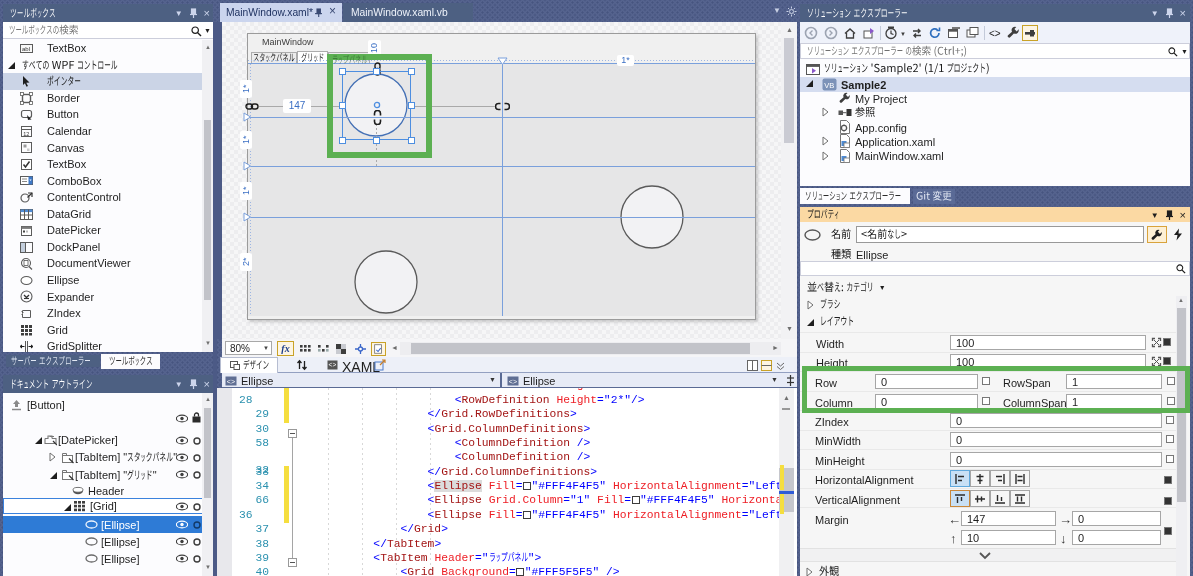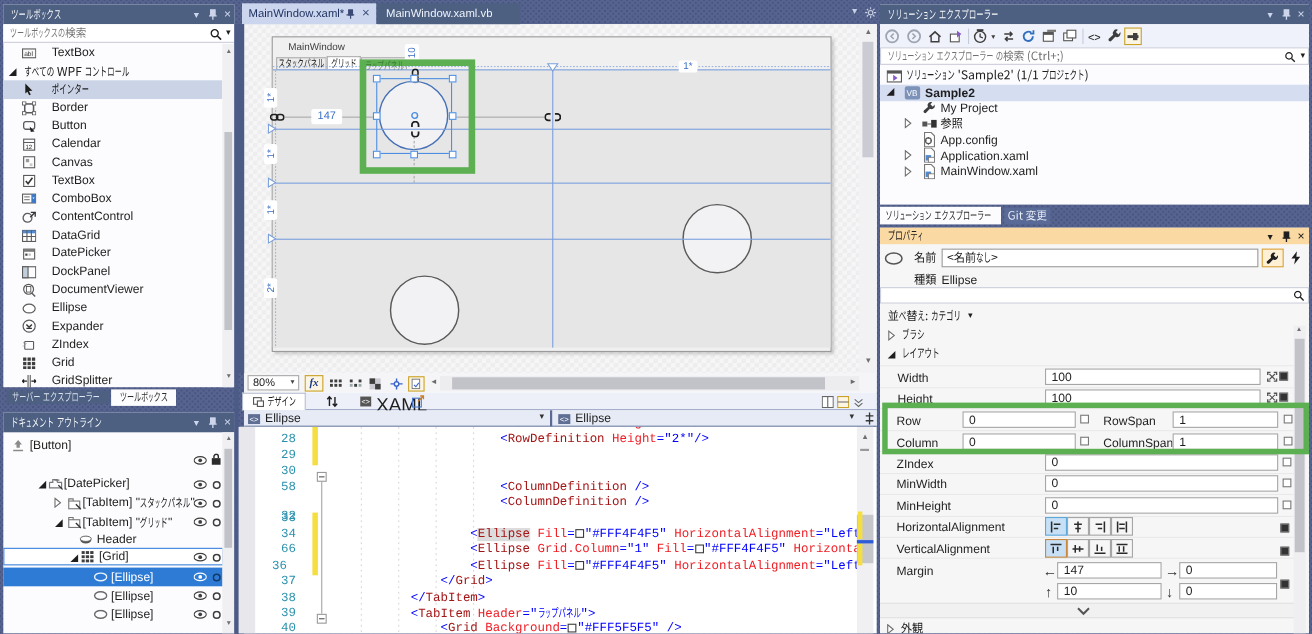--- a/index.html
+++ b/index.html
@@ -512,21 +512,21 @@
 <svg class="ab" style="left:296px;top:359px" width="12" height="12" viewBox="0 0 12 12">
     <g stroke="#1E1E1E" stroke-width="1.3" fill="none">
       <path d="M3.5 10 V2 M1.5 4 L3.5 1.8 L5.5 4"></path>
       <path d="M8.5 2 V10 M6.5 8 L8.5 10.2 L10.5 8"></path>
     </g>
   </svg>
 <svg class="ab" style="left:327px;top:360px" width="11" height="10" viewBox="0 0 11 10">
     <rect x="0.5" y="0.5" width="10" height="9" fill="#555"></rect>
     <text x="1.6" y="7.4" font-size="6.5" fill="#fff" font-family="Liberation Sans">&lt;&gt;</text>
   </svg>
-<div class="ab" style="left:342px;top:359px;font-size:17px;color:#1E1E1E">XAML</div>
+<div class="ab" style="left:342px;top:359px;font-size:14px;color:#1E1E1E">XAML</div>
 <svg class="ab" style="left:374px;top:359px" width="12" height="12" viewBox="0 0 12 12">
     <g fill="none">
       <rect x="1" y="3" width="8" height="8" stroke="#4A7ACC"></rect>
       <path d="M6 6 L11 1 M8 1 h3 v3" stroke="#C77F2B" stroke-width="1.2"></path>
     </g>
   </svg>
 <svg class="ab" style="left:747px;top:360px" width="11" height="11" viewBox="0 0 11 11">
     <rect x="0.5" y="0.5" width="10" height="10" fill="#fff" stroke="#666"></rect>
     <line x1="5.5" y1="0.5" x2="5.5" y2="10.5" stroke="#666"></line>
   </svg>
@@ -566,34 +566,37 @@
 <div class="ab" style="left:0;top:0;width:15px;height:188px;background:#E8E8EC"></div>
 <div class="ab" style="left:67px;top:0;width:5px;height:35px;background:#F5DE3F"></div>
 <div class="ab" style="left:67px;top:78px;width:5px;height:57px;background:#F5DE3F"></div>
 <div class="ab" style="left:75px;top:46px;width:1px;height:124px;background:#A5A5A5"></div>
 <div class="ab" style="left:111px;top:0;width:1px;height:188px;background-image:linear-gradient(#D8D8D8 40%,transparent 40%);background-size:1px 5px"></div>
 <div class="ab" style="left:145px;top:0;width:1px;height:188px;background-image:linear-gradient(#D8D8D8 40%,transparent 40%);background-size:1px 5px"></div>
 <div class="ab" style="left:179px;top:0;width:1px;height:188px;background-image:linear-gradient(#D8D8D8 40%,transparent 40%);background-size:1px 5px"></div>
 <div class="ab" style="left:213px;top:0;width:1px;height:188px;background-image:linear-gradient(#D8D8D8 40%,transparent 40%);background-size:1px 5px"></div>
 <div class="ab mono" style="left:22px;top:-8.6px;width:30px;text-align:right;color:#2B91AF">27</div>
     <div class="ab mono" style="left:75px;top:-8.6px;color:#0000ff">                        <span class="b">&lt;</span><span class="t">RowDefinition</span> <span class="a">Height</span><span class="b">="10"/&gt;</span></div>
-<div class="ab mono" style="left:22px;top:5.8px;width:30px;text-align:right;color:#2B91AF">28</div>
+<div class="ab mono" style="left:22px;top:5.8px;width:30px;text-align:left;color:#2B91AF">28</div>
     <div class="ab mono" style="left:75px;top:5.8px;color:#0000ff">                        <span class="b">&lt;</span><span class="t">RowDefinition</span> <span class="a">Height</span><span class="b">="2*"/&gt;</span></div>
 <div class="ab mono" style="left:22px;top:20.2px;width:30px;text-align:right;color:#2B91AF">29</div>
+    <div class="ab mono" style="left:75px;top:20.2px;color:#0000ff">                    <span class="b">&lt;/</span><span class="t">Grid.RowDefinitions</span><span class="b">&gt;</span></div>
 <div class="ab mono" style="left:22px;top:34.5px;width:30px;text-align:right;color:#2B91AF">30</div>
+    <div class="ab mono" style="left:75px;top:34.5px;color:#0000ff">                    <span class="b">&lt;</span><span class="t">Grid.ColumnDefinitions</span><span class="b">&gt;</span></div>
 <div class="ab mono" style="left:22px;top:48.9px;width:30px;text-align:right;color:#2B91AF">58</div>
     <div class="ab mono" style="left:75px;top:48.9px;color:#0000ff">                        <span class="b">&lt;</span><span class="t">ColumnDefinition</span> <span class="b">/&gt;</span></div>
 <div class="ab mono" style="left:22px;top:76px;width:30px;text-align:right;color:#2B91AF">32</div>
     <div class="ab mono" style="left:75px;top:63.3px;color:#0000ff">                        <span class="b">&lt;</span><span class="t">ColumnDefinition</span> <span class="b">/&gt;</span></div>
 <div class="ab mono" style="left:22px;top:77.6px;width:30px;text-align:right;color:#2B91AF">33</div>
+    <div class="ab mono" style="left:75px;top:77.6px;color:#0000ff">                    <span class="b">&lt;/</span><span class="t">Grid.ColumnDefinitions</span><span class="b">&gt;</span></div>
 <div class="ab mono" style="left:22px;top:92.0px;width:30px;text-align:right;color:#2B91AF">34</div>
     <div class="ab mono" style="left:75px;top:92.0px;color:#0000ff">                    <span class="b">&lt;</span><span class="t" style="background:#DCDCDC">Ellipse</span> <span class="a">Fill</span><span class="b">=</span><span style="display:inline-block;width:8px;height:8px;border:1px solid #3c3c3c;background:#fff;margin:0 0.5px;vertical-align:-1px"></span><span class="b">"#FFF4F4F5"</span> <span class="a">HorizontalAlignment</span><span class="b">="Left"</span> </div>
 <div class="ab mono" style="left:22px;top:106.4px;width:30px;text-align:right;color:#2B91AF">66</div>
     <div class="ab mono" style="left:75px;top:106.4px;color:#0000ff">                    <span class="b">&lt;</span><span class="t">Ellipse</span> <span class="a">Grid.Column</span><span class="b">="1"</span> <span class="a">Fill</span><span class="b">=</span><span style="display:inline-block;width:8px;height:8px;border:1px solid #3c3c3c;background:#fff;margin:0 0.5px;vertical-align:-1px"></span><span class="b">"#FFF4F4F5"</span> <span class="a">HorizontalAl</span></div>
-<div class="ab mono" style="left:22px;top:120.8px;width:30px;text-align:center;color:#2B91AF">36</div>
+<div class="ab mono" style="left:22px;top:120.8px;width:30px;text-align:left;color:#2B91AF">36</div>
     <div class="ab mono" style="left:75px;top:120.8px;color:#0000ff">                    <span class="b">&lt;</span><span class="t">Ellipse</span> <span class="a">Fill</span><span class="b">=</span><span style="display:inline-block;width:8px;height:8px;border:1px solid #3c3c3c;background:#fff;margin:0 0.5px;vertical-align:-1px"></span><span class="b">"#FFF4F4F5"</span> <span class="a">HorizontalAlignment</span><span class="b">="Left"</span> </div>
 <div class="ab mono" style="left:22px;top:135.1px;width:30px;text-align:right;color:#2B91AF">37</div>
     <div class="ab mono" style="left:75px;top:135.1px;color:#0000ff">                <span class="b">&lt;/</span><span class="t">Grid</span><span class="b">&gt;</span></div>
 <div class="ab mono" style="left:22px;top:149.5px;width:30px;text-align:right;color:#2B91AF">38</div>
     <div class="ab mono" style="left:75px;top:149.5px;color:#0000ff">            <span class="b">&lt;/</span><span class="t">TabItem</span><span class="b">&gt;</span></div>
 <div class="ab mono" style="left:22px;top:163.9px;width:30px;text-align:right;color:#2B91AF">39</div>
     <div class="ab mono" style="left:75px;top:163.9px;color:#0000ff">            <span class="b">&lt;</span><span class="t">TabItem</span> <span class="a">Header</span><span class="b">="</span><span style="display:inline-block;vertical-align:-2px"><svg class="jp" width="39.2" height="11" viewBox="0 0 39.2 11" style="overflow:visible">
           <path d="M1.6 0.8Q1.7 0.9 1.9 0.9Q2 0.9 2.2 0.9Q2.3 0.9 2.6 0.9Q2.8 0.9 3.2 0.9Q3.5 0.9 3.9 0.9Q4.2 0.9 4.5 0.9Q4.8 0.9 4.9 0.9Q5 0.9 5.2 0.9Q5.4 0.9 5.5 0.8V1.7Q5.4 1.7 5.2 1.7Q5 1.7 4.9 1.7Q4.7 1.7 4.5 1.7Q4.2 1.7 3.9 1.7Q3.5 1.7 3.2 1.7Q2.8 1.7 2.6 1.7Q2.3 1.7 2.2 1.7Q2 1.7 1.9 1.7Q1.7 1.7 1.6 1.7ZM6 3.7Q6 3.8 5.9 3.9Q5.9 4 5.9 4.1Q5.8 4.9 5.5 5.7Q5.3 6.5 4.9 7.2Q4.4 8.1 3.7 8.7Q3.1 9.2 2.5 9.5L2 8.7Q2.8 8.4 3.4 7.9Q4 7.4 4.4 6.7Q4.8 6.1 5 5.5Q5.2 4.8 5.3 4.2Q5.2 4.2 5 4.2Q4.8 4.2 4.5 4.2Q4.2 4.2 3.8 4.2Q3.5 4.2 3.1 4.2Q2.8 4.2 2.5 4.2Q2.2 4.2 1.9 4.2Q1.7 4.2 1.6 4.2Q1.5 4.2 1.3 4.2Q1.2 4.3 1 4.3V3.4Q1.2 3.4 1.3 3.4Q1.5 3.4 1.6 3.4Q1.7 3.4 1.9 3.4Q2.1 3.4 2.4 3.4Q2.7 3.4 3.1 3.4Q3.4 3.4 3.8 3.4Q4.1 3.4 4.4 3.4Q4.7 3.4 4.9 3.4Q5.1 3.4 5.2 3.4Q5.3 3.4 5.4 3.4Q5.5 3.4 5.6 3.3Z M9.3 2.7Q9.3 2.8 9.4 3.2Q9.4 3.5 9.5 3.9Q9.5 4.2 9.6 4.6Q9.6 4.9 9.7 5.1L9.3 5.4Q9.3 5.2 9.2 4.8Q9.2 4.5 9.1 4.2Q9 3.8 9 3.5Q8.9 3.1 8.9 3ZM11.1 3.3Q11.1 3.5 11.1 3.6Q11 3.7 11 3.8Q10.9 4.8 10.7 5.6Q10.6 6.5 10.3 7.2Q10 8.2 9.5 8.8Q9.1 9.5 8.7 9.8L8.3 9.1Q8.6 8.9 8.9 8.6Q9.2 8.3 9.5 7.8Q9.8 7.3 10 6.8Q10.1 6.3 10.3 5.7Q10.4 5.1 10.5 4.4Q10.6 3.7 10.7 3ZM8.1 3.2Q8.1 3.4 8.2 3.7Q8.3 4.1 8.3 4.4Q8.4 4.8 8.5 5.2Q8.5 5.5 8.5 5.7L8.2 6Q8.1 5.8 8.1 5.5Q8 5.1 7.9 4.7Q7.9 4.3 7.8 4Q7.8 3.7 7.7 3.5Z M17.4 1.1Q17.4 1.4 17.5 1.6Q17.6 1.8 17.8 1.8Q18 1.8 18.1 1.6Q18.3 1.4 18.3 1.1Q18.3 0.8 18.1 0.6Q18 0.4 17.8 0.4Q17.6 0.4 17.5 0.6Q17.4 0.8 17.4 1.1ZM17.1 1.1Q17.1 0.8 17.2 0.5Q17.3 0.2 17.4 0.1Q17.6 -0.1 17.8 -0.1Q18 -0.1 18.2 0.1Q18.4 0.2 18.5 0.5Q18.6 0.8 18.6 1.1Q18.6 1.5 18.5 1.7Q18.4 2 18.2 2.2Q18 2.3 17.8 2.3Q17.6 2.3 17.4 2.2Q17.3 2 17.2 1.7Q17.1 1.5 17.1 1.1ZM17.7 1.9Q17.6 2 17.6 2.1Q17.6 2.2 17.5 2.4Q17.5 2.8 17.4 3.4Q17.3 3.9 17.2 4.4Q17.1 5 16.9 5.5Q16.7 6 16.5 6.5Q16.2 7.1 15.8 7.7Q15.5 8.2 15 8.6Q14.5 9.1 13.8 9.4L13.4 8.6Q14 8.3 14.5 7.9Q15 7.5 15.4 7Q15.8 6.5 16 5.9Q16.3 5.4 16.5 4.8Q16.6 4.2 16.8 3.5Q16.9 2.9 16.9 2.4Q16.8 2.4 16.6 2.4Q16.3 2.4 15.9 2.4Q15.6 2.4 15.2 2.4Q14.8 2.4 14.4 2.4Q14.1 2.4 13.8 2.4Q13.5 2.4 13.4 2.4Q13.2 2.4 13.1 2.4Q12.9 2.4 12.8 2.4V1.4Q12.9 1.4 13 1.4Q13.1 1.5 13.2 1.5Q13.3 1.5 13.5 1.5Q13.5 1.5 13.7 1.5Q14 1.5 14.2 1.5Q14.5 1.5 14.9 1.5Q15.2 1.5 15.5 1.5Q15.8 1.5 16.1 1.5Q16.4 1.5 16.6 1.5Q16.8 1.5 16.9 1.5Q16.9 1.5 17 1.5Q17.1 1.5 17.2 1.4Z M24 1.4Q24 1.7 24.2 1.9Q24.3 2.1 24.5 2.1Q24.7 2.1 24.8 1.9Q24.9 1.7 24.9 1.4Q24.9 1 24.8 0.8Q24.7 0.6 24.5 0.6Q24.3 0.6 24.2 0.8Q24 1 24 1.4ZM23.7 1.4Q23.7 1 23.8 0.7Q23.9 0.4 24.1 0.3Q24.3 0.1 24.5 0.1Q24.7 0.1 24.9 0.3Q25 0.4 25.2 0.7Q25.3 1 25.3 1.4Q25.3 1.7 25.2 2Q25 2.2 24.9 2.4Q24.7 2.6 24.5 2.6Q24.3 2.6 24.1 2.4Q23.9 2.2 23.8 2Q23.7 1.7 23.7 1.4ZM20.2 5.7Q20.3 5.3 20.4 4.8Q20.5 4.3 20.6 3.7Q20.7 3.2 20.8 2.6Q20.8 2.1 20.9 1.6L21.5 1.8Q21.4 2 21.4 2.1Q21.4 2.2 21.4 2.4Q21.4 2.5 21.3 2.6Q21.3 2.9 21.2 3.3Q21.2 3.7 21.1 4.2Q21 4.7 20.9 5.2Q20.8 5.7 20.7 6.1Q20.6 6.6 20.4 7.1Q20.3 7.6 20.1 8.1Q19.9 8.7 19.7 9.1L19.1 8.7Q19.5 8 19.7 7.2Q20 6.4 20.2 5.7ZM23.5 5.3Q23.4 4.9 23.3 4.4Q23.2 3.9 23.1 3.4Q22.9 3 22.8 2.5Q22.7 2.1 22.6 1.8L23.1 1.5Q23.2 1.8 23.3 2.2Q23.5 2.6 23.6 3.1Q23.7 3.6 23.9 4.1Q24 4.6 24.1 5Q24.2 5.4 24.3 5.9Q24.4 6.4 24.5 6.9Q24.7 7.4 24.8 7.9Q24.9 8.4 24.9 8.8L24.3 9.1Q24.2 8.5 24.1 7.9Q24 7.2 23.8 6.5Q23.7 5.9 23.5 5.3Z M29.3 0.2Q29.3 0.4 29.3 0.7Q29.2 0.9 29.2 1.2Q29.2 1.3 29.2 1.5Q29.2 1.7 29.2 1.9Q29.2 2.1 29.2 2.3H28.7Q28.7 2.1 28.7 1.9Q28.7 1.8 28.7 1.5Q28.7 1.3 28.7 1.2Q28.7 0.9 28.7 0.7Q28.7 0.4 28.7 0.2ZM31.2 2.4Q31.1 2.5 31 2.7Q30.9 2.9 30.8 3Q30.6 3.4 30.4 3.8Q30.1 4.2 29.8 4.6Q29.5 5 29.2 5.4Q28.8 5.8 28.4 6.1Q28 6.5 27.5 6.8Q27 7.1 26.4 7.4L26.1 6.6Q27 6.2 27.7 5.7Q28.4 5.2 28.8 4.7Q29.1 4.4 29.4 4Q29.7 3.7 29.9 3.3Q30.1 3 30.2 2.7Q30.1 2.7 29.9 2.7Q29.7 2.7 29.4 2.7Q29.1 2.7 28.8 2.7Q28.5 2.7 28.2 2.7Q27.9 2.7 27.7 2.7Q27.4 2.7 27.4 2.7Q27.3 2.7 27.1 2.7Q26.9 2.7 26.8 2.7Q26.6 2.7 26.5 2.8V1.8Q26.7 1.9 26.9 1.9Q27.2 1.9 27.4 1.9Q27.4 1.9 27.7 1.9Q27.9 1.9 28.2 1.9Q28.5 1.9 28.8 1.9Q29.2 1.9 29.5 1.9Q29.8 1.9 30 1.9Q30.3 1.9 30.4 1.9Q30.5 1.9 30.6 1.9Q30.7 1.9 30.8 1.8ZM29.2 4.9Q29.2 5.2 29.2 5.7Q29.2 6.1 29.2 6.6Q29.2 7.1 29.2 7.5Q29.2 7.9 29.2 8.3Q29.2 8.5 29.2 8.7Q29.2 8.9 29.3 9.1Q29.3 9.3 29.3 9.5H28.6Q28.7 9.3 28.7 9.1Q28.7 8.9 28.7 8.7Q28.7 8.5 28.7 8.3Q28.7 8 28.7 7.6Q28.7 7.2 28.7 6.7Q28.7 6.3 28.7 5.9Q28.7 5.5 28.7 5.3ZM31.5 7.5Q31.2 7.2 30.9 6.9Q30.7 6.6 30.4 6.4Q30.2 6.1 29.8 5.9L30.2 5.2Q30.5 5.5 30.8 5.7Q31 5.9 31.3 6.2Q31.5 6.4 31.8 6.8Z M35.9 8.8Q35.9 8.7 35.9 8.5Q36 8.3 36 8.2Q36 8.1 36 7.7Q36 7.3 36 6.8Q36 6.2 36 5.6Q36 4.9 36 4.3Q36 3.7 36 3.1Q36 2.5 36 2.1Q36 1.7 36 1.6Q36 1.3 35.9 1Q35.9 0.8 35.9 0.8H36.6Q36.5 0.8 36.5 1.1Q36.5 1.3 36.5 1.6Q36.5 1.7 36.5 2.1Q36.5 2.5 36.5 3.1Q36.5 3.6 36.5 4.3Q36.5 4.9 36.5 5.5Q36.5 6.1 36.5 6.6Q36.5 7.2 36.5 7.5Q36.5 7.9 36.5 7.9Q36.8 7.7 37.2 7.3Q37.6 6.9 37.9 6.4Q38.3 5.8 38.5 5.2L38.8 6Q38.5 6.6 38.1 7.2Q37.8 7.8 37.3 8.2Q36.9 8.7 36.5 9Q36.4 9.1 36.4 9.2Q36.3 9.2 36.3 9.3ZM32.8 8.7Q33.2 8.2 33.5 7.5Q33.8 6.8 34 6Q34.1 5.7 34.1 5.1Q34.1 4.5 34.2 3.9Q34.2 3.3 34.2 2.7Q34.2 2.1 34.2 1.6Q34.2 1.4 34.2 1.2Q34.2 1 34.1 0.8H34.8Q34.8 0.9 34.7 1Q34.7 1.1 34.7 1.3Q34.7 1.4 34.7 1.6Q34.7 2.1 34.7 2.7Q34.7 3.3 34.7 4Q34.7 4.7 34.6 5.3Q34.6 5.9 34.5 6.3Q34.4 7.2 34 7.9Q33.7 8.7 33.3 9.3Z" fill="#0000ff"></path>
         </svg></span><span class="b">"&gt;</span></div>
 <div class="ab mono" style="left:22px;top:178.2px;width:30px;text-align:right;color:#2B91AF">40</div>

